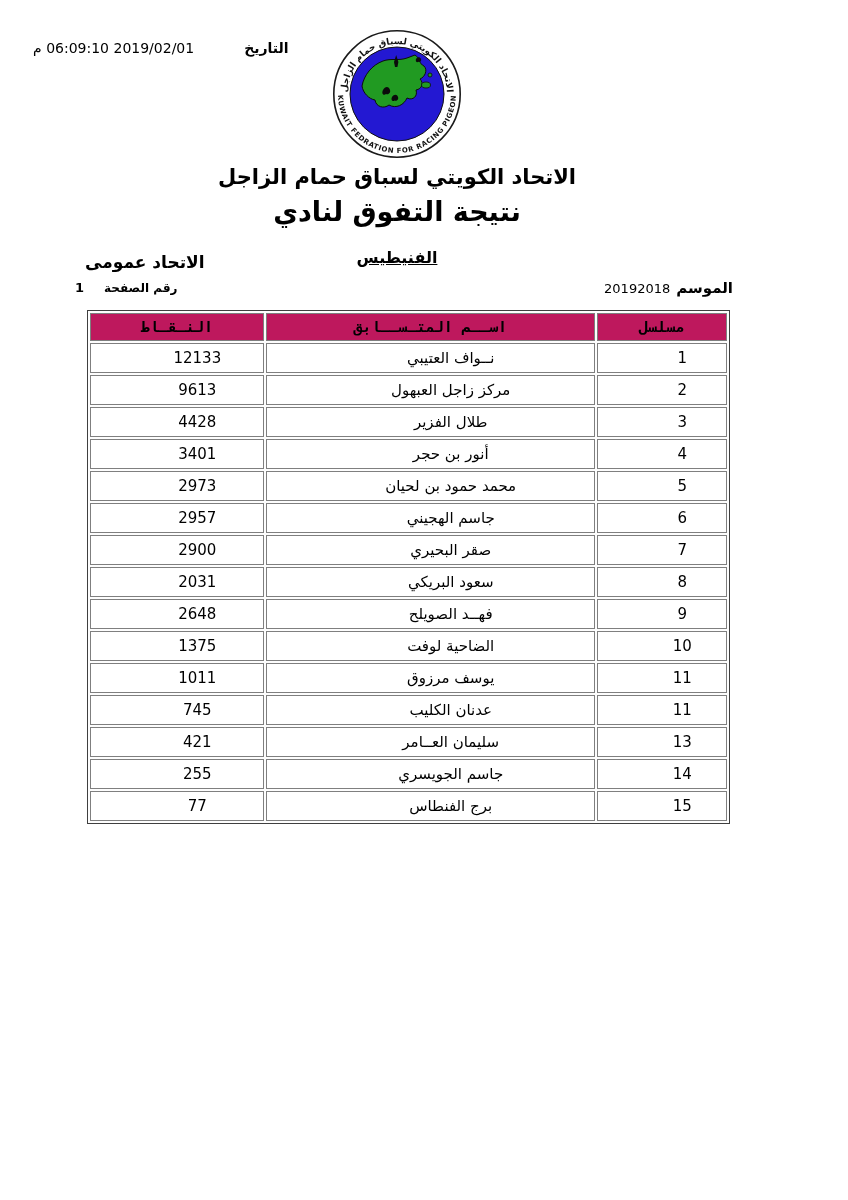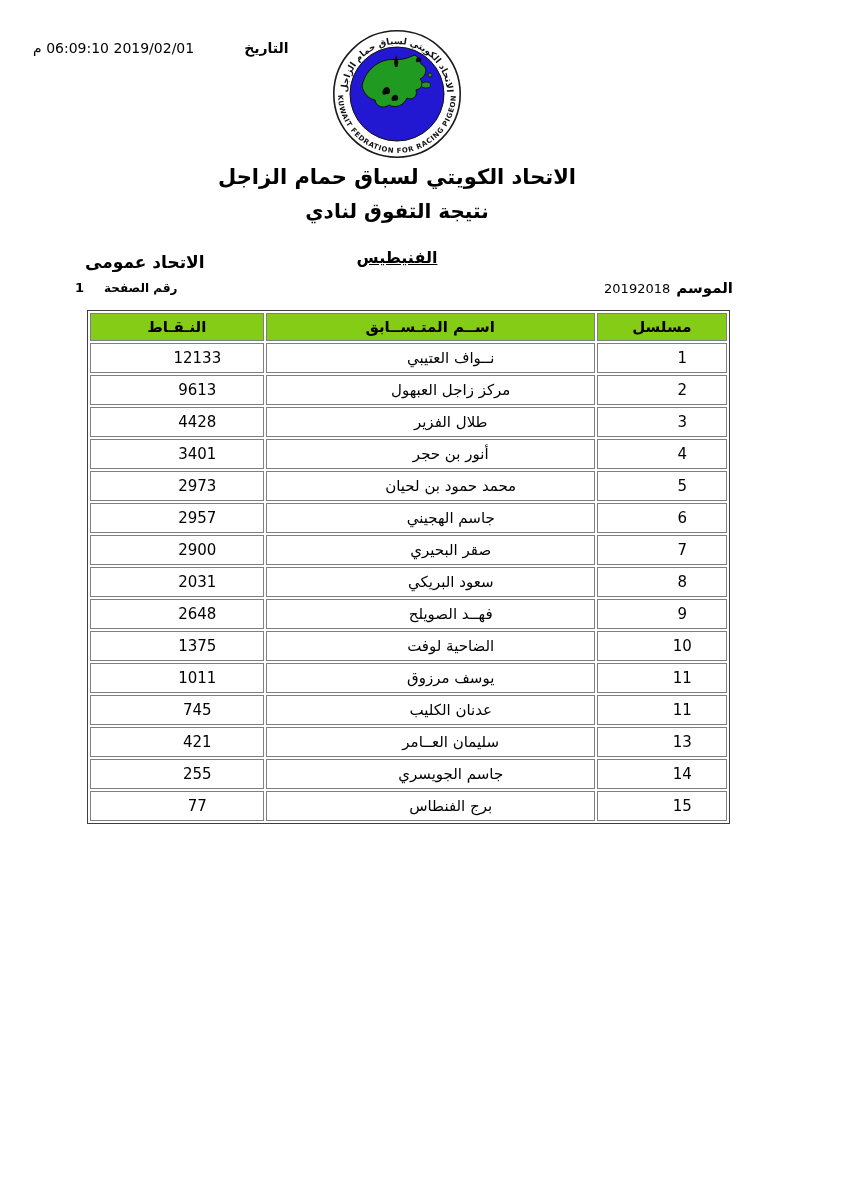--- a/index.html
+++ b/index.html
@@ -20,21 +20,21 @@
   .content{position:absolute;top:28px;left:59px;width:676px;}
 
   .logo{display:block;margin:0 auto;width:132px;height:132px;}
 
   .title-federation{
     margin-top:4px;text-align:center;direction:rtl;
     font-size:21px;font-weight:bold;line-height:26px;
   }
   .title-report{
     margin-top:9px;text-align:center;direction:rtl;
-    font-size:20px;font-weight:bold;line-height:25px;
+    font-size:27px;font-weight:bold;line-height:25px;
   }
 
   .club-line{position:relative;margin-top:16px;height:26px;direction:rtl;font-weight:bold;}
   .union-scope{position:absolute;left:26px;top:4px;font-size:17px;}
   .club-name{display:block;text-align:center;font-size:16px;text-decoration:underline;margin-top:24px;}
 
   .meta-line{position:relative;height:25px;margin-top:3px;direction:rtl;}
   .season{position:absolute;right:2px;top:2px;display:flex;align-items:baseline;gap:6px;}
   .season .lbl{font-weight:bold;font-size:15px;}
   .season .val{font-size:13px;}
@@ -50,21 +50,21 @@
     border-collapse:separate;border-spacing:2px;
     border:1px solid #3f3f3f;
     background:#fdfdfd;
   }
   table.results th, table.results td{
     border:1px solid #7f7f7f;
     text-align:center;vertical-align:middle;
     padding:0 4px;
   }
   table.results th{
-    background:#84cc16;font-weight:bold;font-size:15px;height:26px;
+    background:#be185d;font-weight:bold;font-size:15px;height:26px;font-family:Liberation Mono, monospace;
   }
   table.results td{background:#fff;height:28px;font-size:15px;padding-left:45px;}
   td.c-points{font-size:16px;}
   col.c-serial{width:129px;}
   col.c-name{width:326px;}
   col.c-points{width:172px;}
 </style>
 </head>
 <body>
 

